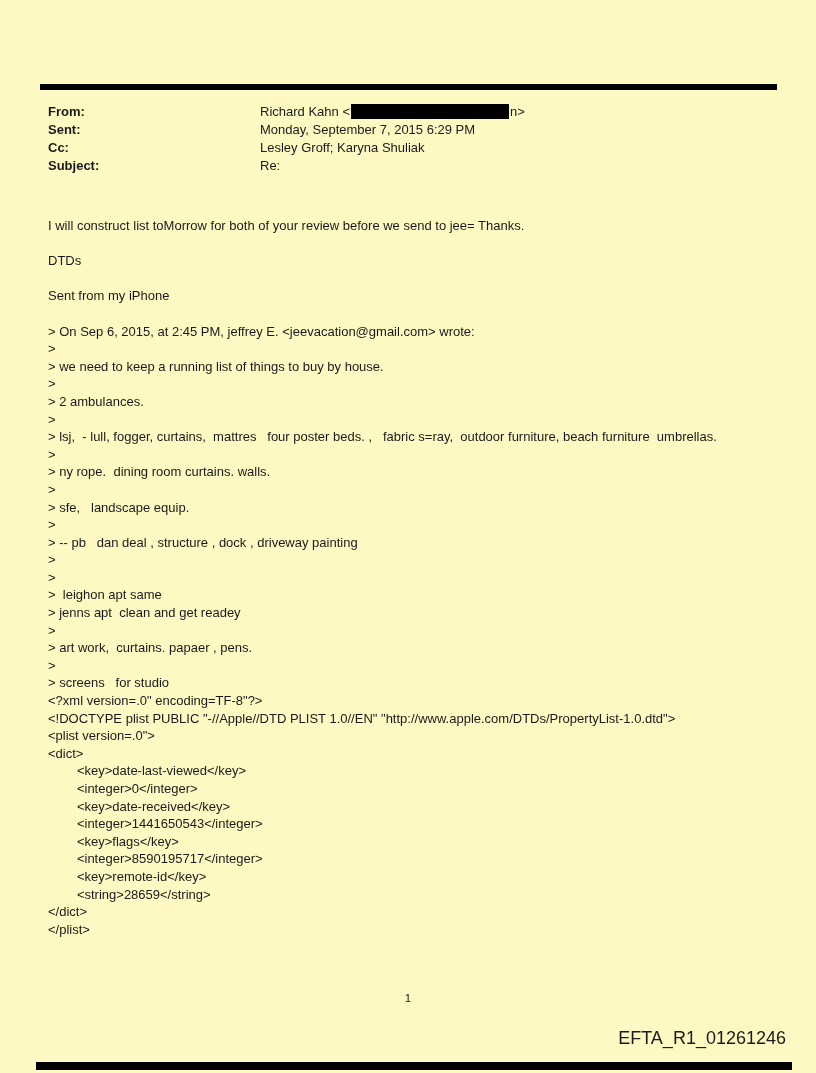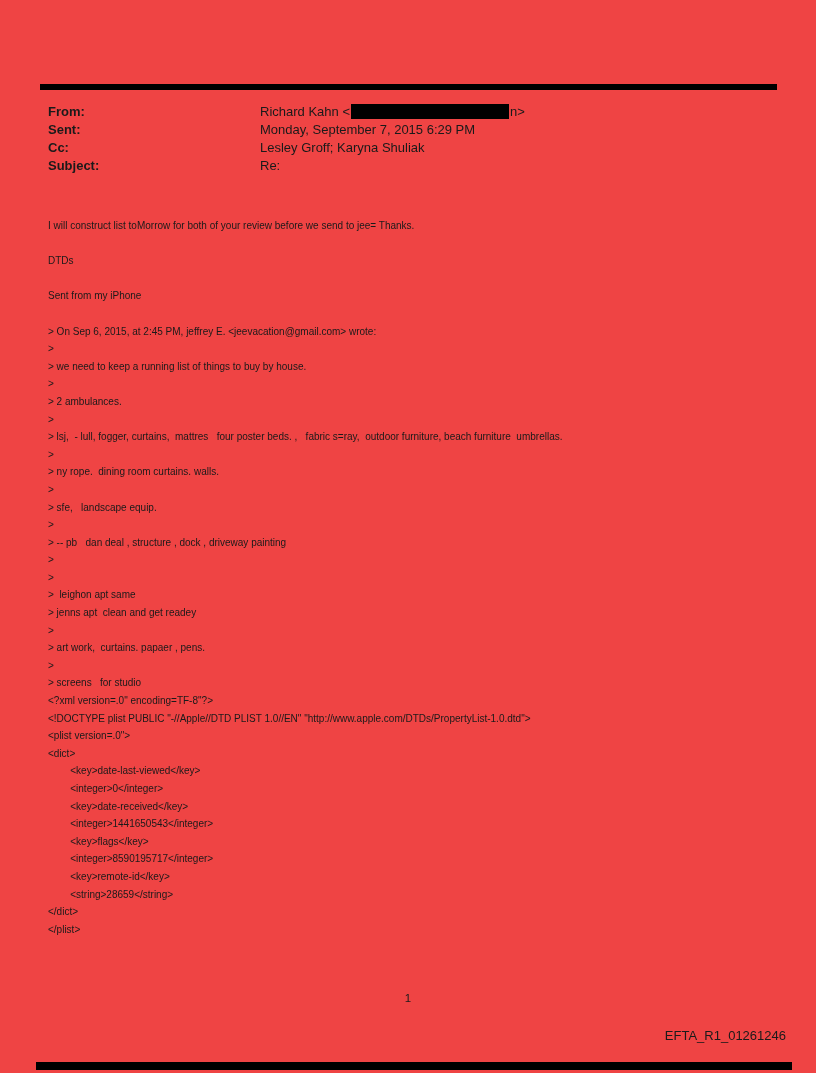--- a/index.html
+++ b/index.html
@@ -4,21 +4,21 @@
 <style>
   html, body {
     margin: 0;
     padding: 0;
     background: #ffffff;
   }
   .page {
     position: relative;
     width: 816px;
     height: 1073px;
-    background: #ef4444;
+    background: #fef9c3;
     font-family: "Liberation Sans", sans-serif;
     color: #1a1a1a;
     overflow: hidden;
   }
   .top-rule {
     position: absolute;
     left: 40px;
     top: 84px;
     width: 737px;
     height: 6px;
@@ -46,41 +46,41 @@
     height: 15px;
     background: #000000;
     vertical-align: text-bottom;
     margin: 0 1px;
   }
   .body-block {
     position: absolute;
     left: 48px;
     top: 217px;
     width: 730px;
-    font-size: 10px;
+    font-size: 13px;
     line-height: 17.6px;
   }
   .body-line {
     white-space: pre-wrap;
     min-height: 17.6px;
   }
   .page-number {
     position: absolute;
     left: 0;
     top: 992px;
     width: 816px;
     text-align: center;
     font-size: 11.5px;
     color: #1a1a1a;
   }
   .bates-number {
     position: absolute;
     right: 30px;
     top: 1028px;
-    font-size: 13px;
+    font-size: 18px;
     color: #1a1a1a;
   }
   .bottom-rule {
     position: absolute;
     left: 36px;
     top: 1062px;
     width: 756px;
     height: 8px;
     background: #000000;
   }

